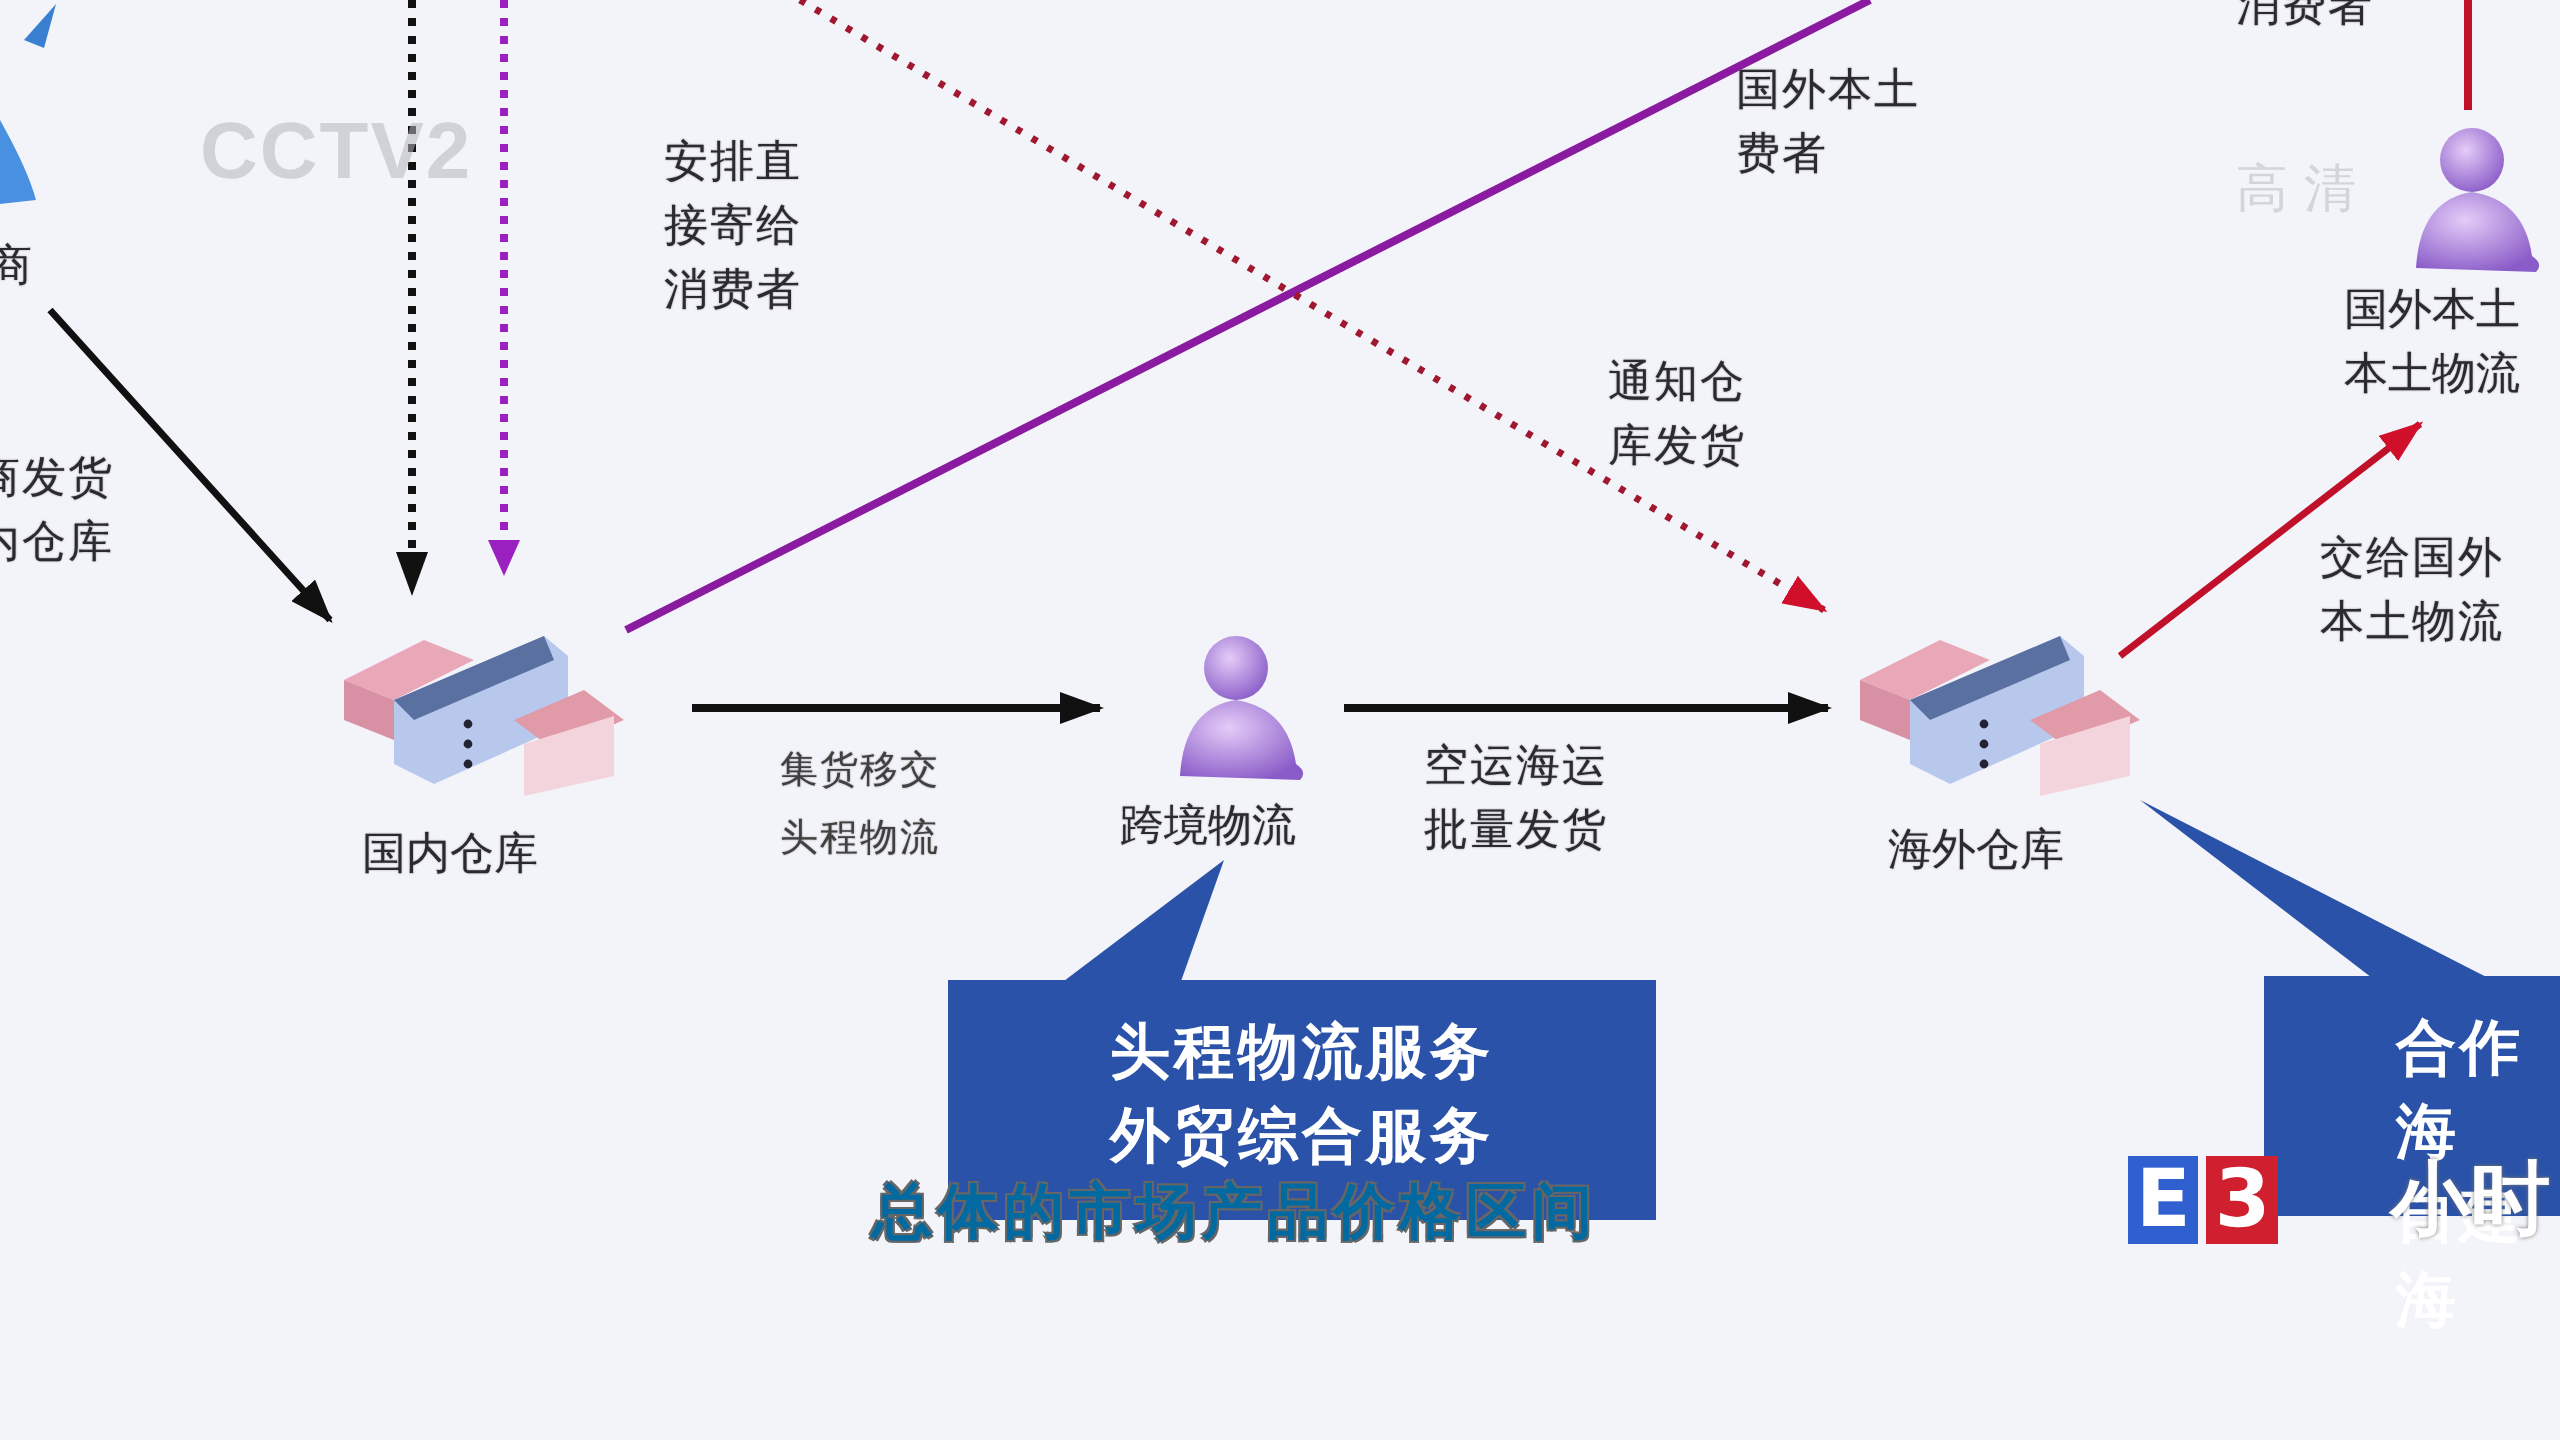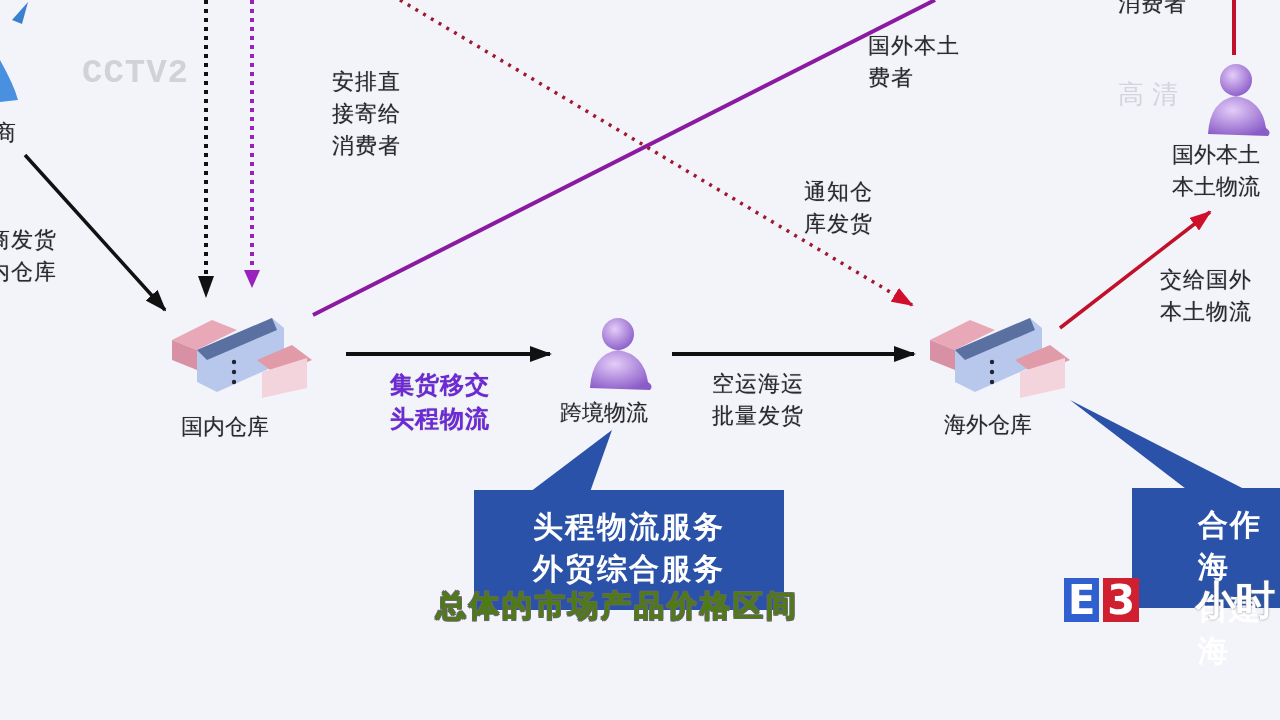--- a/index.html
+++ b/index.html
@@ -7,41 +7,41 @@
     width: 1280px; height: 720px; overflow: hidden; position: relative;
     background: #f3f4f9;
     font-family: "DejaVu Sans", "Liberation Sans", sans-serif;
   }
   #stage { position: absolute; left: 0; top: 0; width: 1280px; height: 720px; }
   svg.lines { position: absolute; left: 0; top: 0; }
   .label {
     position: absolute; color: #2a2a30; font-size: 22px; line-height: 32px;
     letter-spacing: 1px; white-space: pre; text-shadow: 0 0 1px #888;
   }
-  .label.bold { font-weight: bold; color: #6d28d9; font-size: 24px; line-height: 34px; }
+  .label.bold { font-weight: normal; color: #404040; font-size: 19px; line-height: 34px; }
   .node-label {
     position: absolute; color: #2a2a30; font-size: 22px; white-space: nowrap;
     text-shadow: 0 0 1px #999;
   }
   .callout {
     position: absolute; background: #2a52a8; color: #ffffff; font-weight: bold;
     font-size: 30px; line-height: 42px; text-align: center; letter-spacing: 2px;
   }
   .subtitle {
-    position: absolute; color: #4d7c0f; font-size: 30px; font-weight: bold; letter-spacing: 3px;
+    position: absolute; color: #0369a1; font-size: 30px; font-weight: bold; letter-spacing: 3px;
     text-shadow: -1px -1px 0 #666, 1px -1px 0 #666, -1px 1px 0 #666, 1px 1px 0 #666;
     white-space: nowrap;
   }
   .watermark {
     position: absolute; color: #ffffff; font-size: 30px; white-space: nowrap;
     text-shadow: -1px -1px 0 #333, 1px -1px 0 #333, -1px 1px 0 #333, 1px 1px 0 #333, 2px 2px 2px #555;
   }
   .cctv {
-    position: absolute; color: rgba(180,180,190,0.55); font-size: 34px; font-weight: bold;
-    font-family: Liberation Mono, monospace; letter-spacing: 1px;
+    position: absolute; color: rgba(180,180,190,0.55); font-size: 40px; font-weight: bold;
+    font-family: Liberation Sans, sans-serif; letter-spacing: 1px; margin-left: 18px;
   }
   .hd {
     position: absolute; color: rgba(190,190,200,0.6); font-size: 26px; letter-spacing: 8px; margin-top: 13px;
   }
   .logo { position: absolute; display: flex; gap: 4px; font-weight: bold; font-size: 40px; }
   .logo span { display: inline-block; padding: 0 4px; line-height: 44px; }
   .logo .b1 { background: #3060d0; color: #fff; }
   .logo .b2 { background: #d02030; color: #fff; }
   .logo .b3 { color: #fff; text-shadow: 0 0 2px #777; margin-left: 48px; }
   .icon { position: absolute; }
@@ -158,21 +158,21 @@
         <stop offset="0" stop-color="#e4ccf8"></stop>
           <stop offset="1" stop-color="#8a5cc8"></stop>
       </radialGradient>
     </defs>
     <circle cx="36" cy="22" r="16" fill="url(#pg2)"></circle>
     <path d="M8,76 Q10,42 36,38 Q62,42 66,70 Q72,74 68,78 z" fill="url(#pg2)"></path>
   </svg>
   <div class="node-label" style="left:1172px; top:140px;">国外本土</div>
   <div class="node-label" style="left:1172px; top:172px;">本土物流</div>
 
-  <div class="callout" style="left:474px; top:490px; width:310px; height:120px; padding-top:16px; box-sizing:border-box;">
+  <div class="callout" style="left:474px; top:490px; width:354px; height:120px; padding-top:16px; box-sizing:border-box;">
     <div>头程物流服务</div>
     <div>外贸综合服务</div>
   </div>
   <div class="callout" style="left:1132px; top:488px; width:160px; height:120px; padding-top:16px; padding-left:66px; box-sizing:border-box; text-align:left;">
     <div>合作海</div>
     <div>自建海</div>
   </div>
 
   <div class="logo" style="left:1064px; top:578px;">
     <span class="b1">E</span>

